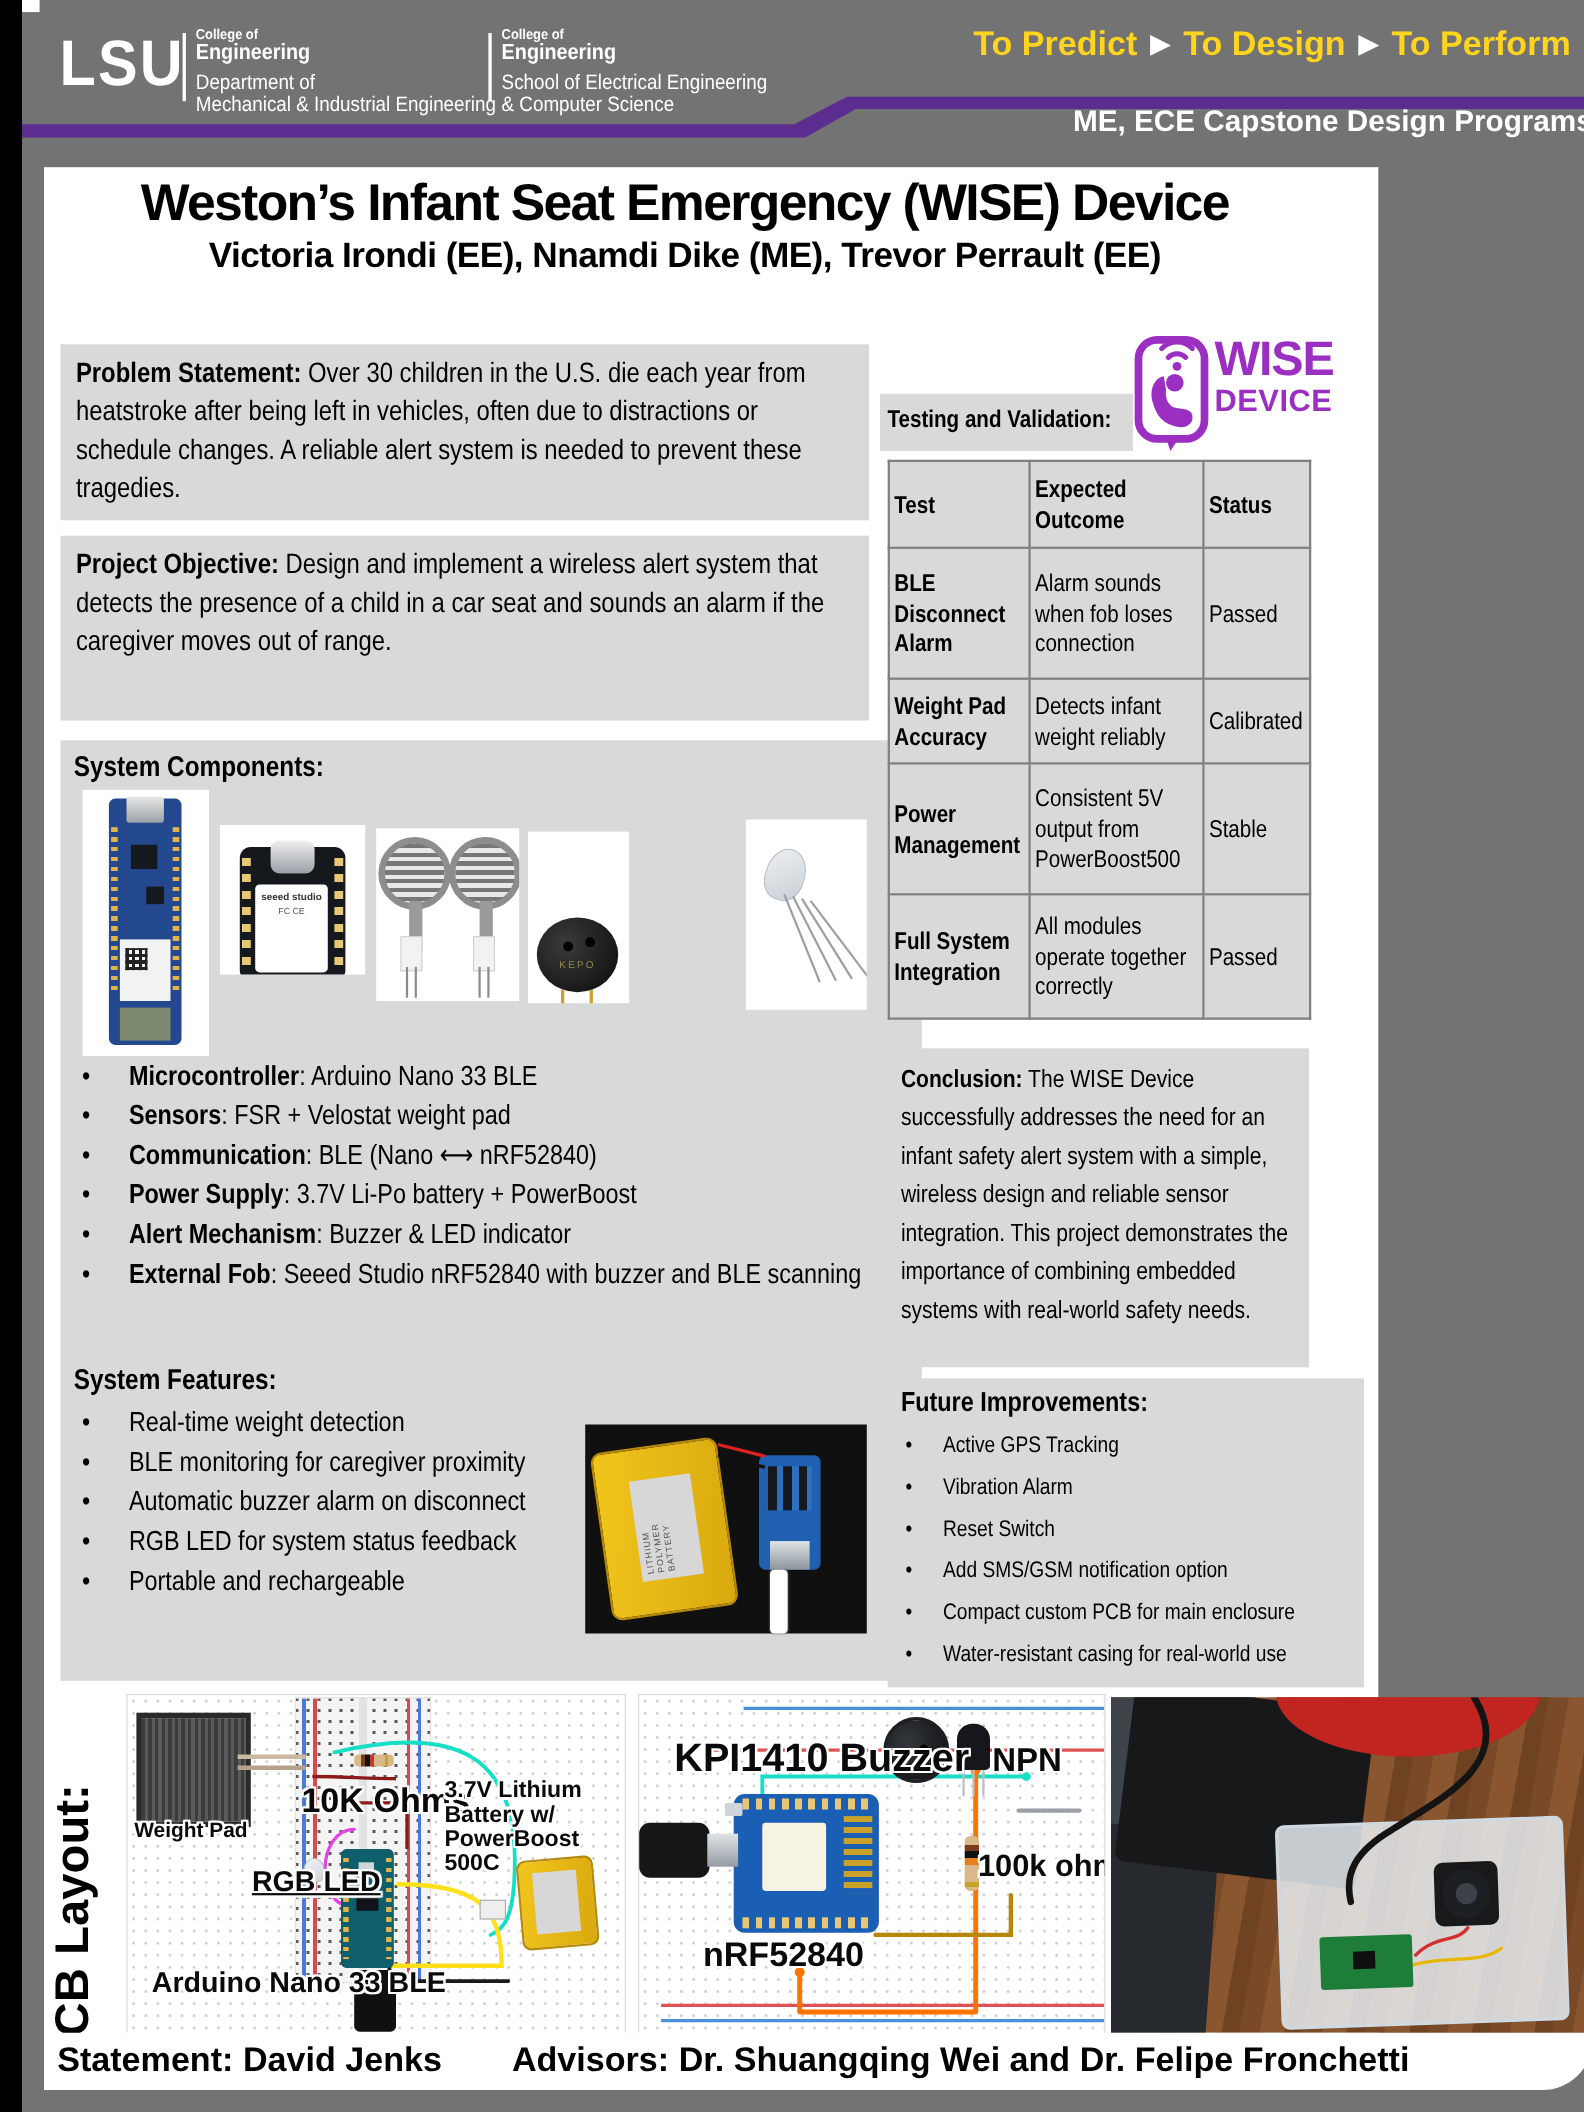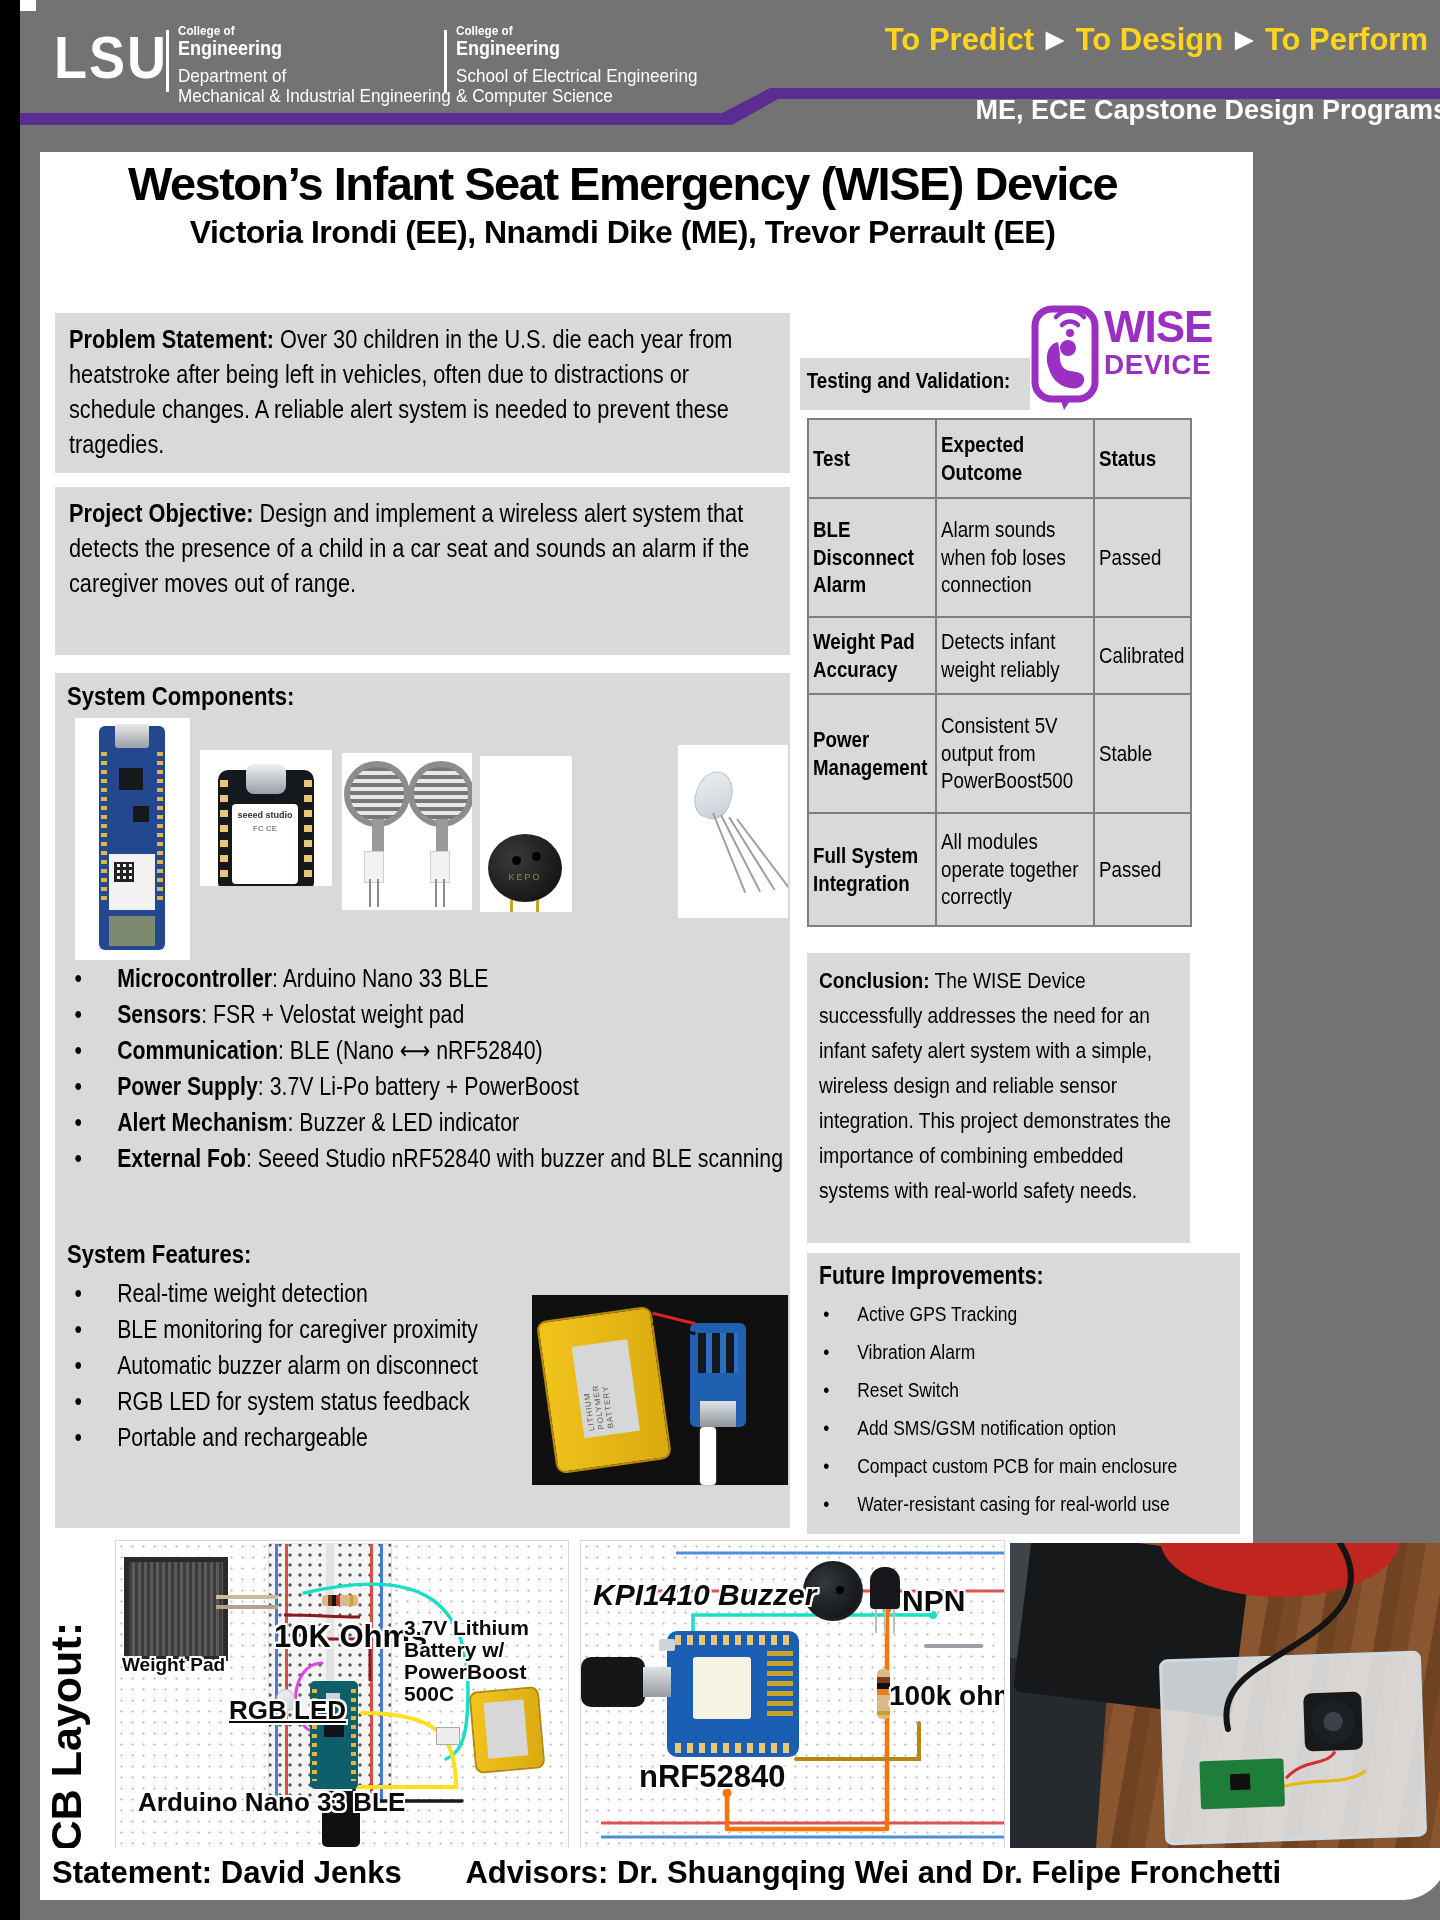--- a/index.html
+++ b/index.html
@@ -173,21 +173,21 @@
   <div class="authors">Victoria Irondi (EE), Nnamdi Dike (ME), Trevor Perrault (EE)</div>
 
   <div class="gbox" style="left:35px;top:313px;width:735px;height:160px;">
     <div style="padding:9px 14px;"><div class="cw"><p class="body-txt"><b>Problem Statement:</b><span> Over 30 children in the U.S. die each year from heatstroke after being left in vehicles, often due to distractions or schedule changes. A reliable alert system is needed to prevent these tragedies.</span></p></div></div>
   </div>
 
   <div class="gbox" style="left:35px;top:487px;width:735px;height:168px;">
     <div style="padding:9px 14px;"><div class="cw"><p class="body-txt"><b>Project Objective:</b><span> Design and implement a wireless alert system that detects the presence of a child in a car seat and sounds an alarm if the caregiver moves out of range.</span></p></div></div>
   </div>
 
-  <div class="gbox" style="left:35px;top:673px;width:735px;height:855px;">
+  <div class="gbox" style="left:35px;top:673px;width:735px;height:855px;padding-left:48px;">
     <div class="abs" style="left:12px;top:8px;"><span class="cw h-sec">System Components:</span></div>
 
     <div class="imgbox" style="left:20px;top:45px;width:115px;height:242px;" aria-label="arduino-nano-33-ble-photo">
       <div class="pcb-blue">
         <div class="usbm"></div>
         <div class="pins" style="left:2px;"></div>
         <div class="pins" style="right:2px;"></div>
         <div class="chip" style="left:20px;top:42px;width:24px;height:22px;"></div>
         <div class="chip" style="left:34px;top:80px;width:16px;height:16px;"></div>
         <div class="qrmod">
@@ -459,21 +459,21 @@
     <div class="d1board">
       <div class="toppins"></div>
       <div class="botpins"></div>
       <div class="fcarea"></div>
       <div class="antz"></div>
       <div class="rst"></div>
     </div>
     <div class="usbcab2"></div>
     <div class="usbtip2"></div>
     <div class="resV"></div>
-    <div class="fl" style="left:12px;top:38px;font-size:30px;font-style:italic;">KPI1410 Buzzer</div>
+    <div class="fl" style="left:32px;top:38px;font-size:36px;">KPI1410 Buzzer</div>
     <div class="fl" style="left:321px;top:44px;font-size:30px;">NPN</div>
     <div class="fl" style="left:308px;top:140px;font-size:28px;">100k ohm</div>
     <div class="fl" style="left:58px;top:220px;font-size:31px;">nRF52840</div>
   </div>
 
   <div class="photo">
     <div class="ph-laptop"></div>
     <div class="ph-floor"></div>
     <div class="ph-pad"></div>
     <div class="ph-red"></div>

